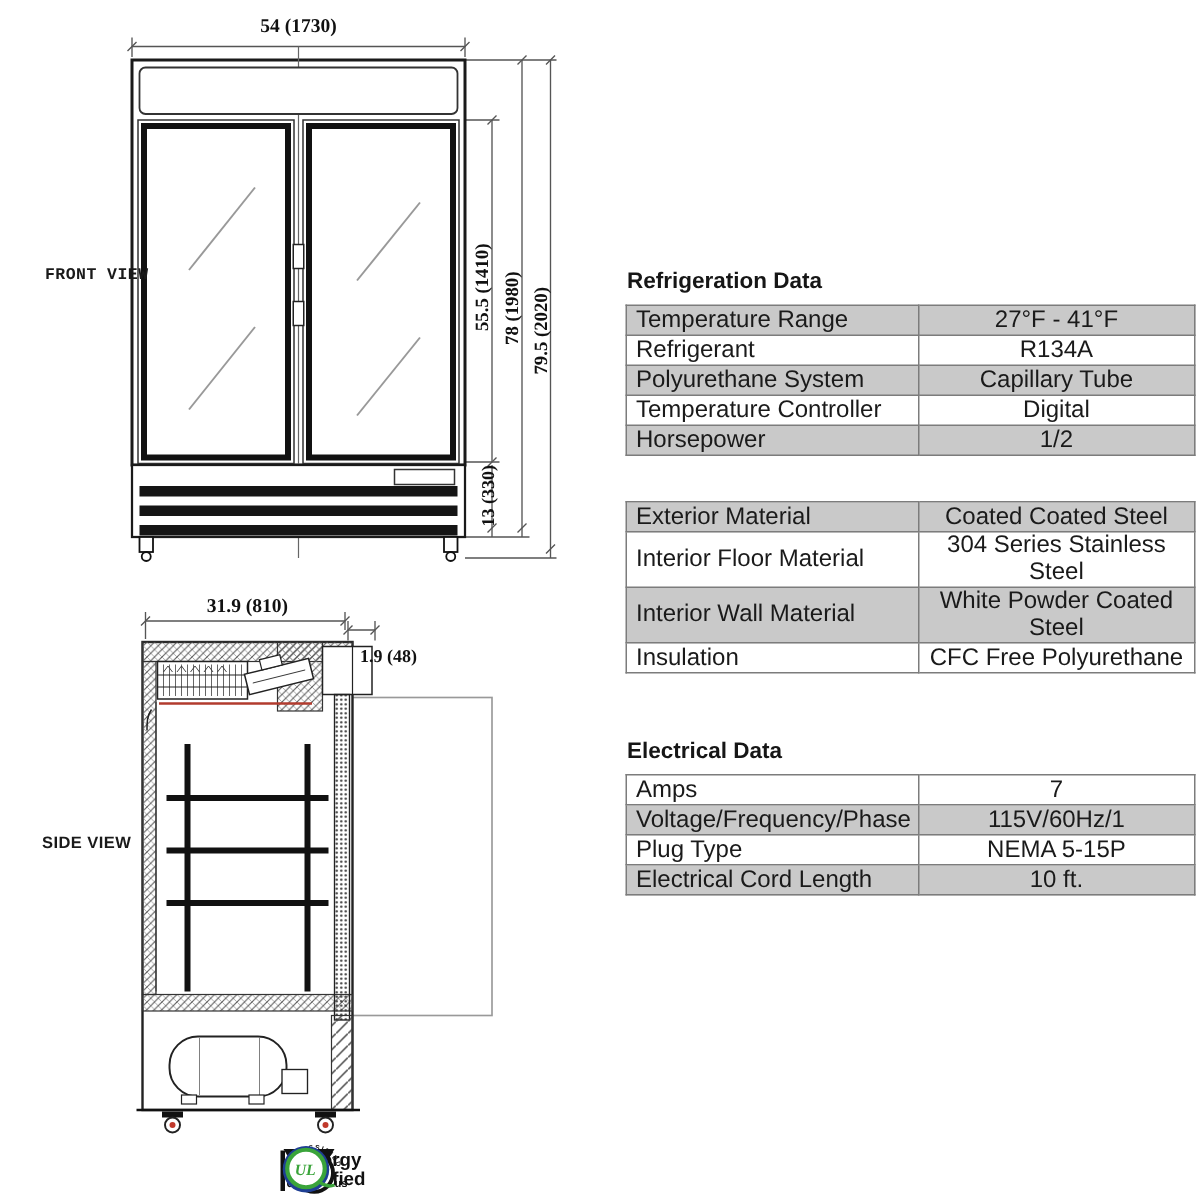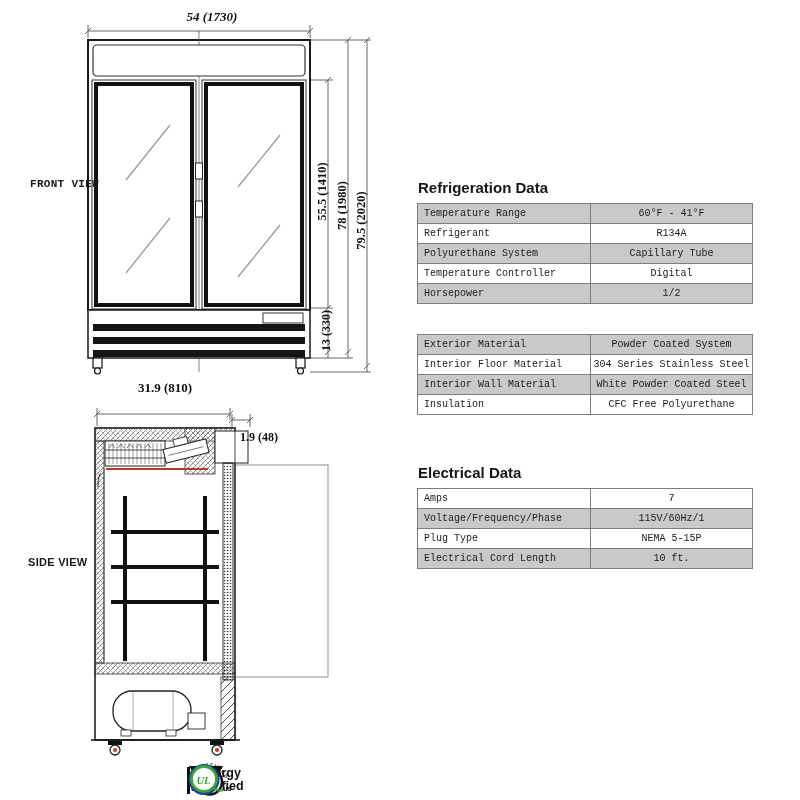--- a/index.html
+++ b/index.html
@@ -3,24 +3,24 @@
 <meta charset="utf-8">
 <style>
   html,body{margin:0;padding:0;background:#fff;}
   #page{position:relative;width:800px;height:800px;background:#fff;overflow:hidden;
         font-family:"Liberation Sans",sans-serif;color:#1a1a1a;}
   svg{position:absolute;}
   .dimtext{position:absolute;font-family:"Liberation Serif",serif;font-weight:bold;
            font-size:13px;color:#111;text-align:center;white-space:nowrap;}
   .vdim{transform:rotate(-90deg);transform-origin:center center;font-size:12.5px;}
   .viewlabel{position:absolute;font-weight:bold;font-size:11px;color:#1a1a1a;letter-spacing:.3px;}
-  .spec{position:absolute;left:417px;width:336px;}
+  .spec{position:absolute;left:417px;width:380px;}
   .spec h2{margin:0 0 7px 1px;font-size:15px;font-weight:700;color:#161616;}
   .spec table{width:100%;border-collapse:collapse;table-layout:fixed;
-              font-size:10px;color:#1a1a1a;font-family:Liberation Mono, monospace;}
+              font-size:16px;color:#1a1a1a;}
   .spec td{border:1.5px solid #7c7c7c;height:19px;padding:0;}
   .spec td.l{padding-left:6px;width:49.5%;}
   .spec td.v{text-align:center;}
   table.odd-gray  tr:nth-child(odd)  td{background:#c9c9c9;}
   table.odd-gray  tr:nth-child(even) td{background:#ffffff;}
   table.even-gray tr:nth-child(even) td{background:#c9c9c9;}
   table.even-gray tr:nth-child(odd)  td{background:#ffffff;}
   #logos{position:absolute;left:186px;top:761px;height:38px;display:flex;
          align-items:center;gap:7px;}
   .ev-text{font-weight:bold;font-size:12.5px;line-height:13px;color:#111;}
@@ -189,35 +189,35 @@
     <circle cx="27" cy="357" r="2" fill="#c0392b"></circle>
     <rect x="122" y="348" width="14" height="4" fill="#111"></rect>
     <circle cx="129" cy="357" r="5" fill="#fff" stroke="#222" stroke-width="1.3"></circle>
     <circle cx="129" cy="357" r="2" fill="#c0392b"></circle>
   </g>
 </svg>
 
 <div class="viewlabel" style="left:30px;top:178px;font-family:Liberation Mono, monospace;">FRONT VIEW</div>
 <div class="viewlabel" style="left:28px;top:556px;">SIDE VIEW</div>
 
-<div class="dimtext" style="left:162px;top:9px;width:100px;font-style:italic;">54 (1730)</div>
+<div class="dimtext" style="left:149px;top:9px;width:100px;">54 (1730)</div>
 <div class="dimtext vdim" style="left:282px;top:184px;width:80px;">55.5 (1410)</div>
 <div class="dimtext vdim" style="left:302px;top:198px;width:80px;">78 (1980)</div>
 <div class="dimtext vdim" style="left:321px;top:213px;width:80px;">79.5 (2020)</div>
 <div class="dimtext vdim" style="left:296px;top:323px;width:60px;font-size:12px;">13 (330)</div>
-<div class="dimtext" style="left:120px;top:380px;width:90px;">31.9 (810)</div>
+<div class="dimtext" style="left:120px;top:396px;width:90px;">31.9 (810)</div>
 <div class="dimtext" style="left:233px;top:403px;width:52px;font-size:12px;margin-top:27px;">1.9 (48)</div>
 
 <section class="spec" style="top:179px;">
   <h2>Refrigeration Data</h2>
   <table class="odd-gray">
     <tbody>
           <tr>
       <td class="l">Temperature Range</td>
-      <td class="v">60°F - 41°F</td>
+      <td class="v">27°F - 41°F</td>
           </tr>
     <tr>
       <td class="l">Refrigerant</td>
       <td class="v">R134A</td>
           </tr>
     <tr>
       <td class="l">Polyurethane System</td>
       <td class="v">Capillary Tube</td>
           </tr>
     <tr>
@@ -230,39 +230,39 @@
           </tr>
   </tbody>
       </table>
 </section>
 
 <section class="spec" style="top:334px;">
   <table class="odd-gray">
     <tbody>
           <tr>
       <td class="l">Exterior Material</td>
-      <td class="v">Powder Coated System</td>
+      <td class="v">Coated Coated Steel</td>
           </tr>
     <tr>
       <td class="l">Interior Floor Material</td>
       <td class="v">304 Series Stainless Steel</td>
           </tr>
     <tr>
       <td class="l">Interior Wall Material</td>
       <td class="v">White Powder Coated Steel</td>
           </tr>
     <tr>
       <td class="l">Insulation</td>
       <td class="v">CFC Free Polyurethane</td>
           </tr>
   </tbody>
       </table>
 </section>
 
-<section class="spec" style="top:464px;">
+<section class="spec" style="top:492px;">
   <h2>Electrical Data</h2>
   <table class="even-gray">
     <tbody>
           <tr>
       <td class="l">Amps</td>
       <td class="v">7</td>
           </tr>
     <tr>
       <td class="l">Voltage/Frequency/Phase</td>
       <td class="v">115V/60Hz/1</td>

